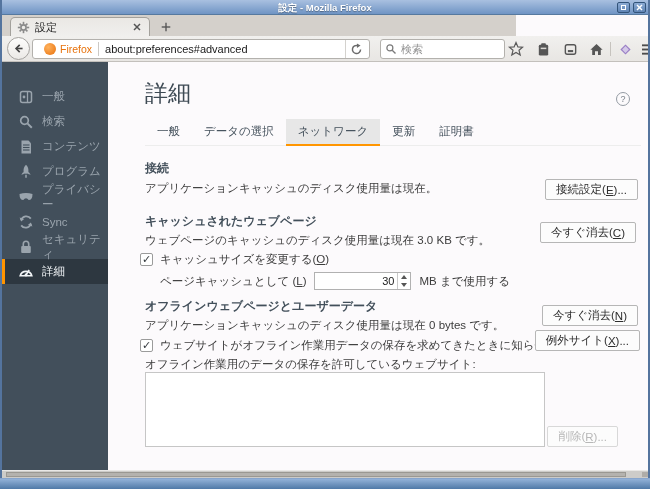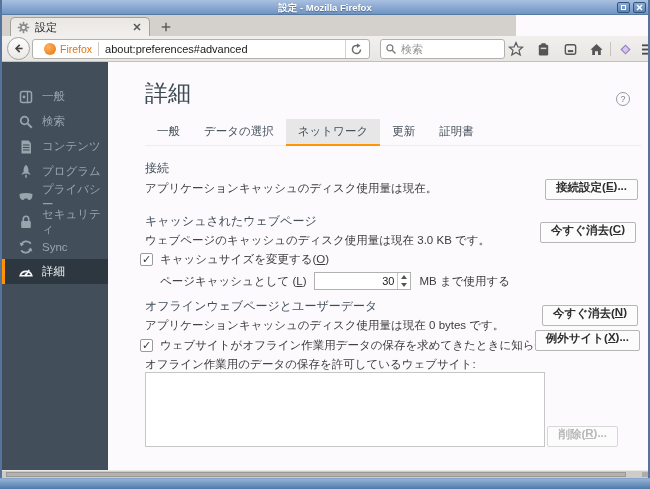--- a/index.html
+++ b/index.html
@@ -62,24 +62,24 @@
   .side-list { padding-top:22px; }
 
   
   .main { position:absolute; left:108px; top:62px; width:540px; height:408px; background:#fcfafc; color:#333; }
   .page-title { position:absolute; left:37px; top:16px; font-size:23px; font-weight:400; color:#3e4a54; }
   .help-btn { position:absolute; left:508px; top:30px; width:14px; height:14px; border:1px solid #949ba3;
     border-radius:50%; color:#7a828a; font-size:9px; display:flex; align-items:center; justify-content:center; }
   .subtabs { position:absolute; left:37px; top:57px; width:496px; display:flex; border-bottom:1px solid #ededed; }
   .subtab { padding:5px 12px 5px; font-size:11.5px; color:#424f5a; border-bottom:2px solid transparent; margin-bottom:-1px; }
   .subtab.active { background:#e7e7e7; border-bottom-color:#ff9500; }
-  .sec-head { position:absolute; left:37px; font-size:12px; font-weight:normal; color:#424f5a; }
+  .sec-head { position:absolute; left:37px; font-size:12px; font-weight:bold; color:#424f5a; }
   .sec-text { position:absolute; left:37px; font-size:11.5px; color:#3c3c3c; }
-  .btn { position:absolute; height:21px; display:inline-flex; align-items:flex-start; padding:0 10px;
-    background:#fcfcfc; border:1px solid #b6b6b6; border-radius:2px; font-size:11.5px; color:#2e2e2e; white-space:nowrap;font-weight:bold; }
+  .btn { position:absolute; height:21px; display:inline-flex; align-items:center; padding:0 10px;
+    background:#fcfcfc; border:1px solid #b6b6b6; border-radius:2px; font-size:11.5px; color:#2e2e2e; white-space:nowrap; }
   .btn.disabled { color:#b7b7b7; border-color:#d8d8d8; }
   .key { text-decoration:underline; }
   .chk-row { position:absolute; display:flex; align-items:center; font-size:11.5px; color:#3c3c3c; }
   .checkbox { width:13px; height:13px; background:#fff; border:1px solid #9b9b9b; border-radius:2px;
     margin-right:7px; display:flex; align-items:center; justify-content:center;
     font-size:11px; font-weight:bold; color:#33383d; line-height:1; flex:none; }
   .num-wrap { display:inline-flex; height:18px; border:1px solid #b1b1b1; background:#fff; margin:0 8px;padding-left:48px; }
   .num-wrap input { width:34px; border:none; outline:none; text-align:right; font-size:11px; padding-right:3px;
     font-family:"Liberation Sans","DejaVu Sans",sans-serif; color:#222; }
   .spin { width:13px; border-left:1px solid #c9c9c9; display:flex; flex-direction:column; }
@@ -248,33 +248,33 @@
         <span>プログラム</span>
       </div>
       <div class="side-item">
         <svg class="sicon" viewBox="0 0 16 16">
           <path d="M1.5 5 Q8 2.8 14.5 5 Q14.5 11 10.7 11 Q9.5 9.2 8 9.2 Q6.5 9.2 5.3 11 Q1.5 11 1.5 5 Z" fill="currentColor"></path>
         </svg>
         <span>プライバシー</span>
       </div>
       <div class="side-item">
         <svg class="sicon" viewBox="0 0 16 16">
-          <path d="M5.3 7.5 V5 a2.7 2.7 0 0 1 5.4 0 V7.5" fill="none" stroke="currentColor" stroke-width="1.6"></path>
-          <rect x="3.2" y="7" width="9.6" height="7" rx="1" fill="currentColor"></rect>
-        </svg>
-        <span>セキュリティ</span>
-      </div>
-      <div class="side-item">
-        <svg class="sicon" viewBox="0 0 16 16">
           <path d="M12.8 4.6 A5.5 5.5 0 0 0 3.1 6.3" fill="none" stroke="currentColor" stroke-width="1.8"></path>
           <path d="M3.2 11.4 A5.5 5.5 0 0 0 12.9 9.7" fill="none" stroke="currentColor" stroke-width="1.8"></path>
           <path d="M1.6 3.4 L3.1 7.4 L6.2 5.1 Z" fill="currentColor"></path>
           <path d="M14.4 12.6 L12.9 8.6 L9.8 10.9 Z" fill="currentColor"></path>
         </svg>
         <span>Sync</span>
+      </div>
+      <div class="side-item">
+        <svg class="sicon" viewBox="0 0 16 16">
+          <path d="M5.3 7.5 V5 a2.7 2.7 0 0 1 5.4 0 V7.5" fill="none" stroke="currentColor" stroke-width="1.6"></path>
+          <rect x="3.2" y="7" width="9.6" height="7" rx="1" fill="currentColor"></rect>
+        </svg>
+        <span>セキュリティ</span>
       </div>
       <div class="side-item selected">
         <svg class="sicon" viewBox="0 0 16 16">
           <path d="M2.2 11.8 A6 6 0 0 1 13.8 11.8 Z" fill="none" stroke="currentColor" stroke-width="1.6"></path>
           <line x1="8" y1="11" x2="11.2" y2="5.8" stroke="currentColor" stroke-width="1.5"></line>
           <circle cx="8" cy="11" r="1.4" fill="currentColor"></circle>
         </svg>
         <span>詳細</span>
       </div>
     </div>

